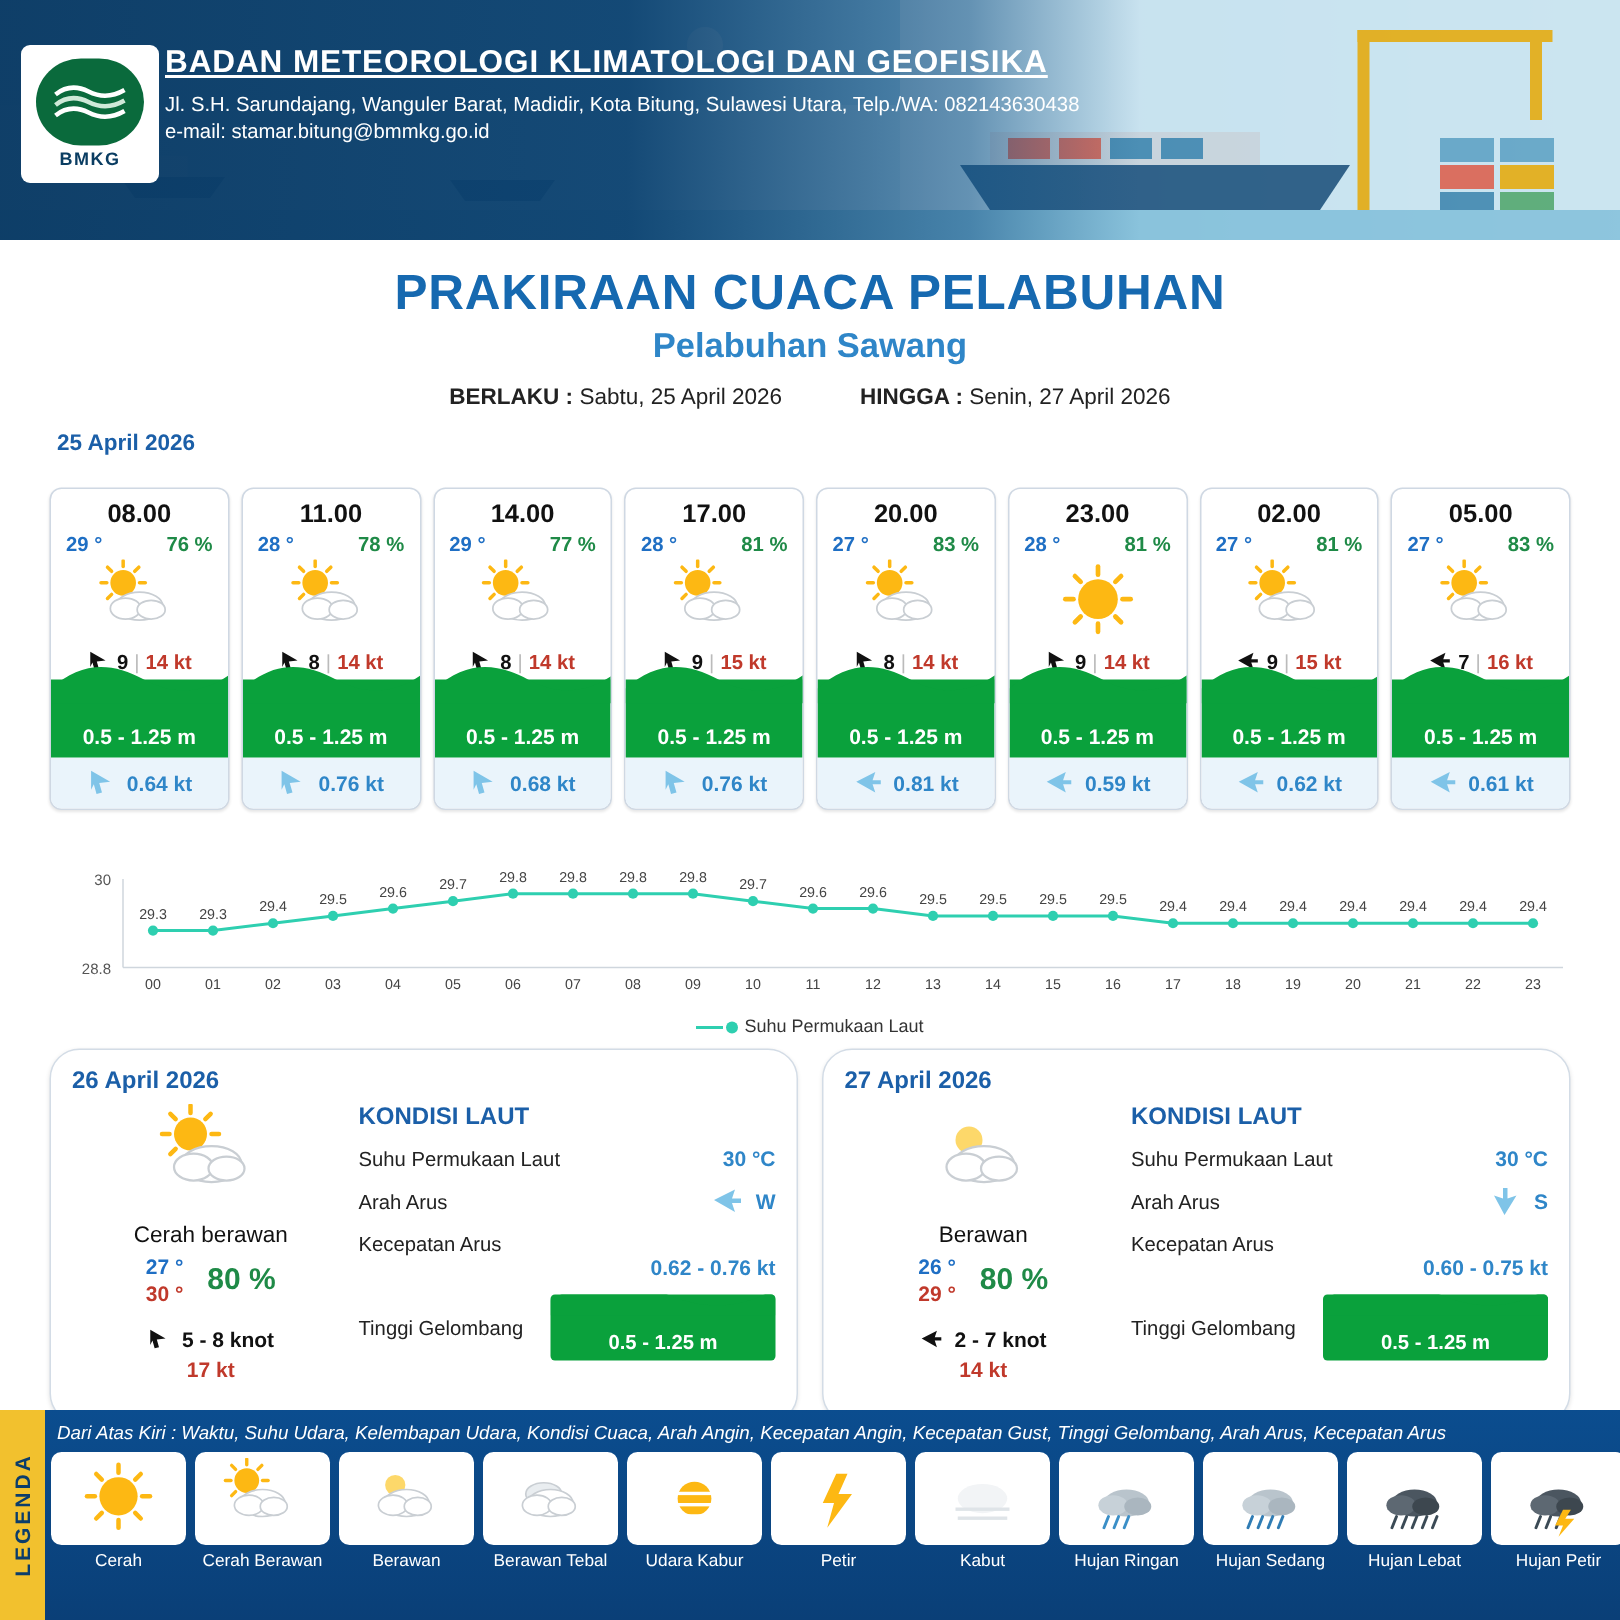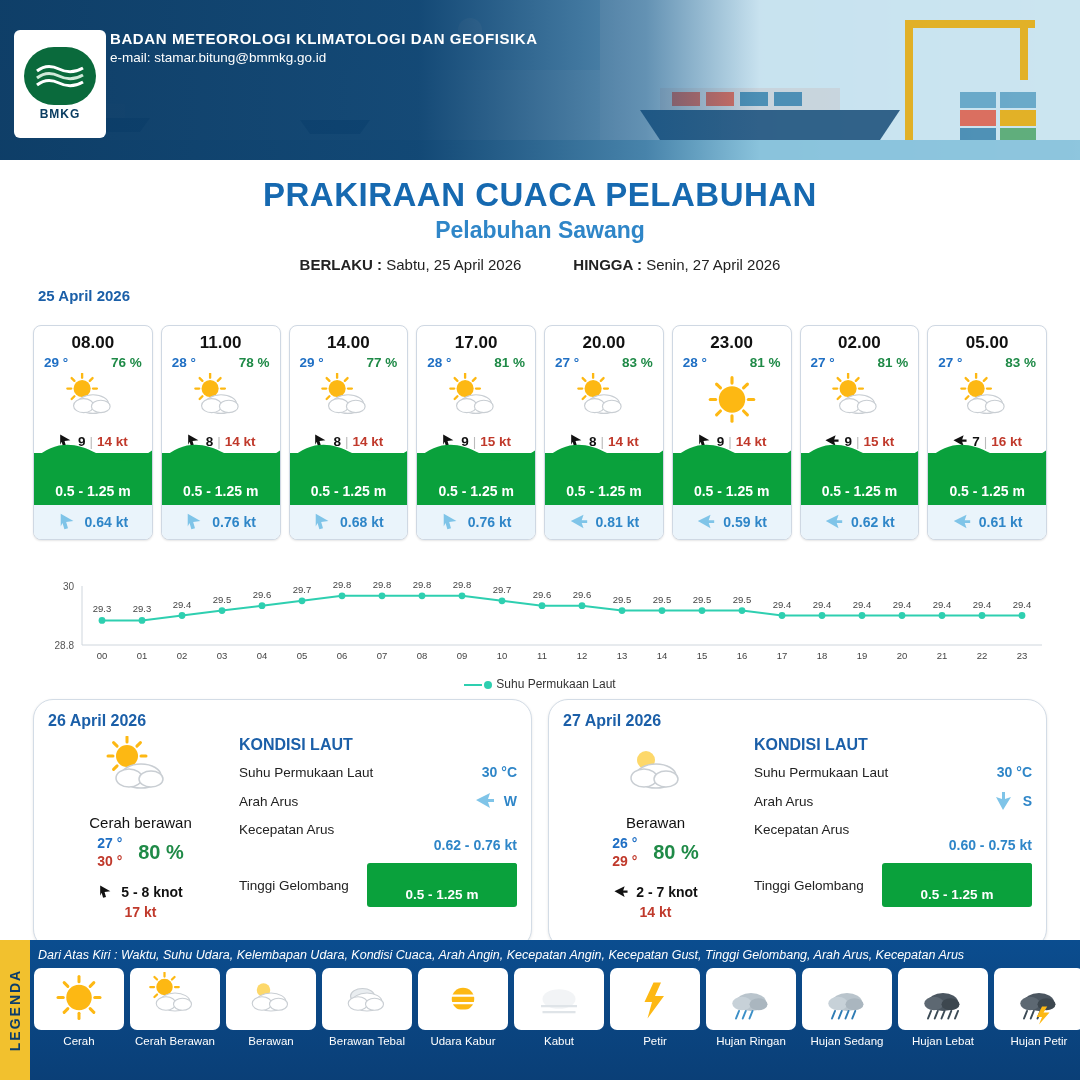--- a/index.html
+++ b/index.html
@@ -18,34 +18,34 @@
     width:1080px; height:160px;
     background:linear-gradient(90deg,#0b3d6b 0%,#17558f 28%,#2e7fb5 55%,#5aa8cf 80%,#8fc6de 100%);
     overflow:hidden;
   }
   .hdr-illus { position:absolute; inset:0; opacity:.95; }
   .hdr-overlay {
     position:absolute; left:0; top:0; width:760px; height:160px;
     background:linear-gradient(90deg,rgba(10,58,100,.97) 0%,rgba(12,66,112,.95) 55%,rgba(18,80,130,.55) 85%,rgba(18,80,130,0) 100%);
   }
   .logo-wrap {
-    position:absolute; left:14px; top:30px; width:92px; height:108px;
+    position:absolute; left:14px; top:30px; width:92px; height:92px;
     background:#ffffff; border-radius:6px;
     display:flex; flex-direction:column; align-items:center; justify-content:center;
   }
   .logo-circle {
     width:72px; height:58px; border-radius:50%/60%;
     background:#0a6a3c;
     display:flex; align-items:center; justify-content:center;
     flex-direction:column; color:#fff;
   }
   .logo-wave { width:50px; height:26px; }
   .logo-text { font-size:12px; font-weight:bold; letter-spacing:1px; color:#0a3d62; margin-top:2px;}
   .hdr-texts { position:absolute; left:110px; top:30px; color:#fff; }
-  .hdr-line1 { font-size:15px; font-weight:bold; letter-spacing:.6px; }
+  .hdr-line1 { font-size:21px; font-weight:bold; letter-spacing:.6px;text-decoration:underline; }
   .hdr-line2 { font-size:25px; font-weight:bold; margin-top:4px; letter-spacing:.2px;}
   .hdr-line3 { font-size:13.5px; margin-top:8px; }
   .hdr-line4 { font-size:13.5px; margin-top:3px; }
 
   
   .title-block { text-align:center; margin-top:16px; }
   .main-title { color:#1669b0; font-size:33px; font-weight:bold; letter-spacing:.5px; }
   .sub-title { color:#2f86c8; font-size:23px; font-weight:bold; margin-top:3px; }
   .validity { margin-top:12px; font-size:15px; color:#222; display:flex; justify-content:center; gap:52px;}
   .validity .lbl { font-weight:bold; }
@@ -177,20 +177,21 @@
         <path d="M2 8 Q12 0 24 6 Q36 12 48 5" stroke="#ffffff" stroke-width="3" fill="none"></path>
         <path d="M2 15 Q12 7 24 13 Q36 19 48 12" stroke="#cfe9d8" stroke-width="3" fill="none"></path>
         <path d="M2 22 Q12 14 24 20 Q36 26 48 19" stroke="#ffffff" stroke-width="3" fill="none"></path>
       </svg>
     </div>
     <div class="logo-text">BMKG</div>
   </div>
 
   <div class="hdr-texts">
     <div class="hdr-line1">BADAN METEOROLOGI KLIMATOLOGI DAN GEOFISIKA</div>
+    <div class="hdr-line3">Jl. S.H. Sarundajang, Wanguler Barat, Madidir, Kota Bitung, Sulawesi Utara, Telp./WA: 082143630438</div>
     <div class="hdr-line4">e-mail: stamar.bitung@bmmkg.go.id</div>
   </div>
 </div>
 
 <div class="title-block">
   <div class="main-title">PRAKIRAAN CUACA PELABUHAN</div>
   <div class="sub-title">Pelabuhan Sawang</div>
   <div class="validity">
     <div>
       <span class="lbl">BERLAKU :</span>
@@ -853,34 +854,34 @@
             <rect x="10" y="30" width="52" height="3" fill="#ffffff"></rect>
             <rect x="10" y="40" width="52" height="3" fill="#ffffff"></rect>
             <rect x="10" y="50" width="52" height="3" fill="#ffffff"></rect>
           </svg>
         </div>
     <div class="leg-lbl">Udara Kabur</div>
       </div>
       <div class="leg-item">
         <div class="leg-box">
           <svg viewBox="0 0 72 72" width="54" height="54">
+            <polygon points="34,14 22,40 32,40 26,62 48,32 36,32 44,14" fill="#FDB813"></polygon>
+          </svg>
+        </div>
+    <div class="leg-lbl">Petir</div>
+      </div>
+      <div class="leg-item">
+        <div class="leg-box">
+          <svg viewBox="0 0 72 72" width="54" height="54">
             <ellipse cx="36" cy="36" rx="22" ry="13" fill="#f2f4f6"></ellipse>
             <rect x="12" y="44" width="48" height="3" fill="#dfe4e8"></rect>
             <rect x="14" y="52" width="44" height="3" fill="#dfe4e8"></rect>
           </svg>
         </div>
     <div class="leg-lbl">Kabut</div>
-      </div>
-      <div class="leg-item">
-        <div class="leg-box">
-          <svg viewBox="0 0 72 72" width="54" height="54">
-            <polygon points="34,14 22,40 32,40 26,62 48,32 36,32 44,14" fill="#FDB813"></polygon>
-          </svg>
-        </div>
-    <div class="leg-lbl">Petir</div>
       </div>
       <div class="leg-item">
         <div class="leg-box">
           <svg viewBox="0 0 72 72" width="54" height="54">
             <g>
               <ellipse cx="36" cy="40" rx="20" ry="12" fill="#b9c4cc"></ellipse>
               <ellipse cx="24" cy="42" rx="13" ry="9" fill="#c7d1d8"></ellipse>
               <ellipse cx="46" cy="43" rx="12" ry="8" fill="#aab6bf"></ellipse>
             </g>
             <line x1="20" y1="52" x2="16" y2="62" stroke="#3b8fc7" stroke-width="2.6" stroke-linecap="round"></line>

